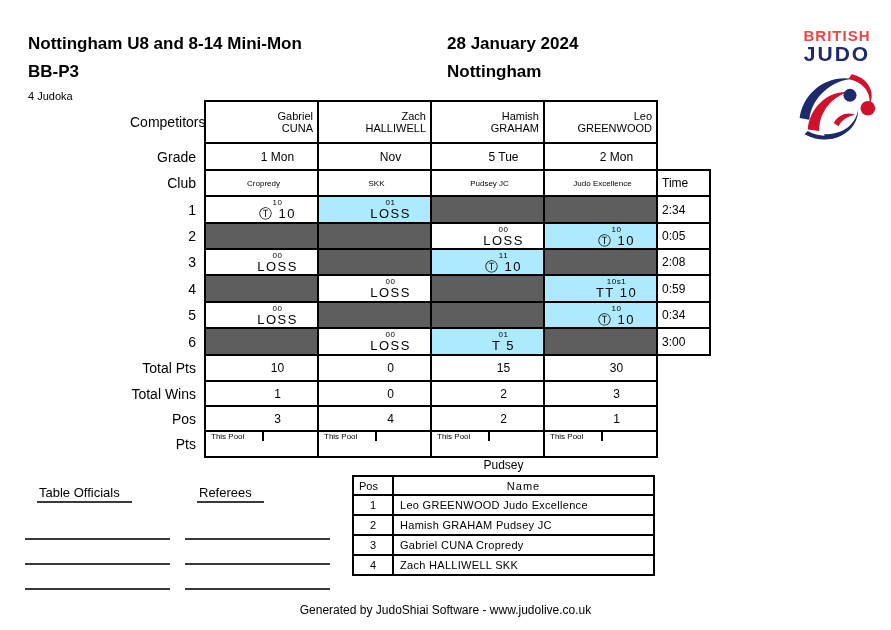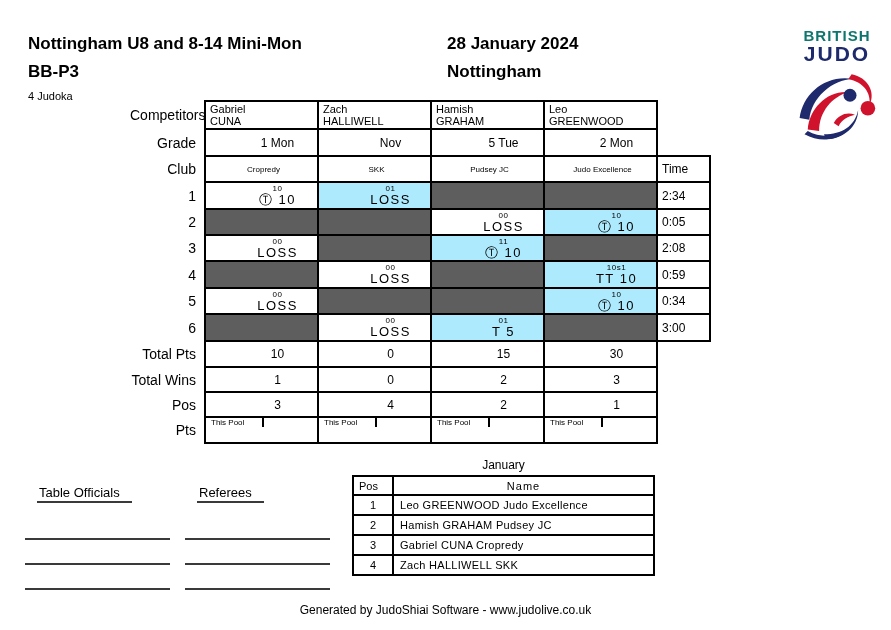--- a/index.html
+++ b/index.html
@@ -9,31 +9,31 @@
     font-family:"Liberation Sans","DejaVu Sans",sans-serif; color:#000;
   }
   
   .title-block { position:absolute; left:28px; top:30px; }
   .title-line1, .title-line2 { font-size:17px; font-weight:600; line-height:28px; white-space:nowrap; }
   .judoka-count { font-size:11px; margin-top:4px; }
   .date-block { position:absolute; left:447px; top:30px; }
   .date-line, .location-line { font-size:17px; font-weight:600; line-height:28px; white-space:nowrap; }
   
   .logo { position:absolute; left:791px; top:28px; width:92px; text-align:center; }
-  .logo-word1 { font-size:15px; font-weight:bold; letter-spacing:1px; color:#0f766e; line-height:16px; }
+  .logo-word1 { font-size:15px; font-weight:bold; letter-spacing:1px; color:#ef4444; line-height:16px; }
   .logo-word2 { font-size:21px; font-weight:bold; letter-spacing:2px; color:#1e2a6b; line-height:20px; }
   .logo svg { margin-top:2px; }
   
   .pool-wrap { position:absolute; left:130px; top:100px; }
   table.pool { border-collapse:collapse; table-layout:fixed; width:580px; }
   table.pool td { overflow:hidden; }
   td.b { border:2px solid #000; background:#fff;padding-left:32px; }
   td.nb { border:none; background:transparent; }
   td.lbl { border:none; text-align:right; padding-right:8px; font-size:14px; vertical-align:middle; white-space:nowrap; }
-  td.name-cell { font-size:11px; vertical-align:top; padding:1px 4px; line-height:12px; }
+  td.name-cell { font-size:11px; vertical-align:top; padding:8px 4px; line-height:12px;text-align:right; }
   td.grade-cell { font-size:12px; text-align:center; vertical-align:middle; }
   td.club-cell { font-size:8px; vertical-align:middle; padding-left:4px;text-align:center; }
   td.time-head, td.time-cell { font-size:12px; vertical-align:middle; padding-left:4px; }
   td.match { text-align:center; vertical-align:top; padding-top:1px; }
   td.match[data-state="grey"] { background:#5e5e5e; }
   td.match[data-state="cyan"] { background:#aeeafd; }
   td.match[data-state="white"] { background:#ffffff; }
   .sup { display:block; font-size:8px; line-height:9px; height:9px; letter-spacing:0.5px; }
   .mainv { display:block; font-size:13px; line-height:14px; letter-spacing:1.5px; white-space:nowrap; }
   td.total-cell { font-size:12px; text-align:center; vertical-align:middle; }
@@ -321,21 +321,21 @@
   </div>
   <div class="off-col rc">
     <span class="off-head">Referees</span>
     <div class="sig-line sig-first"></div>
     <div class="sig-line"></div>
     <div class="sig-line"></div>
   </div>
 </div>
 
 <div class="results">
-  <div class="results-title">January</div>
+  <div class="results-title">Pudsey</div>
   <table class="res">
     <tbody>
         <tr>
       <td class="res-pos-h">Pos</td>
       <td class="res-name-h">Name</td>
     </tr>
     <tr>
       <td class="res-pos">1</td>
       <td class="res-name">Leo GREENWOOD Judo Excellence</td>
     </tr>

